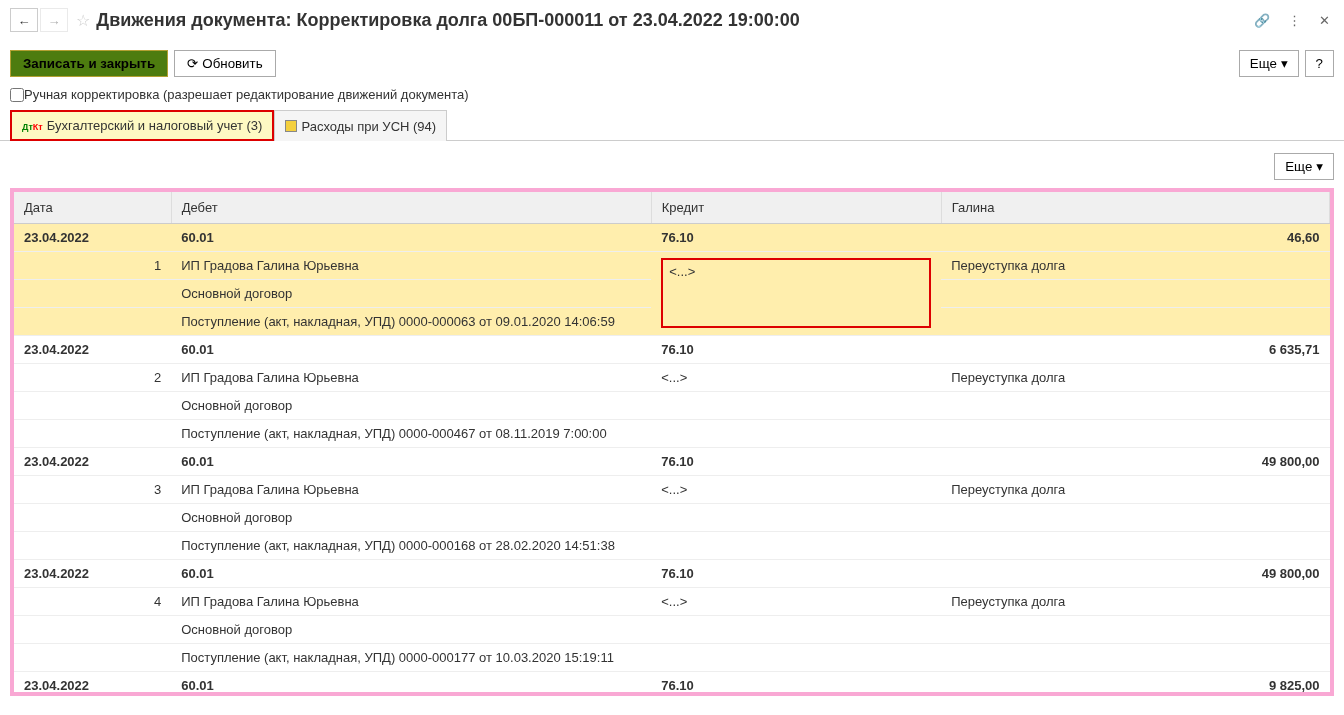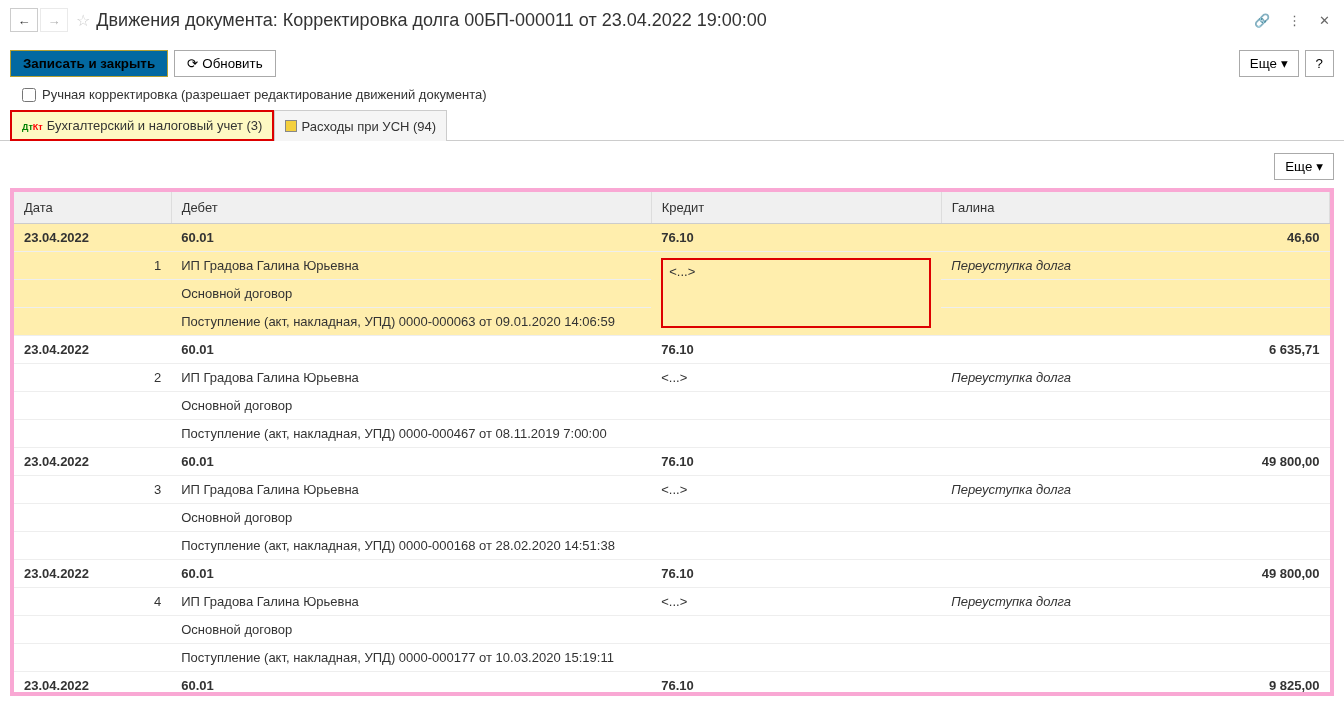--- a/index.html
+++ b/index.html
@@ -2,32 +2,32 @@
 <html><head>
 <meta charset="utf-8">
 <style>
 * { box-sizing: border-box; margin: 0; padding: 0; }
 body { font-family: Arial, sans-serif; font-size: 13px; color: #333; background: #fff; }
 
 .header { display: flex; align-items: center; padding: 8px 10px; border-bottom: 0px; }
 .nav-btn { width: 28px; height: 24px; border: 1px solid #ccc; background: #fff; margin-right: 2px; display: flex; align-items: center; justify-content: center; cursor: pointer; }
 .nav-btn.disabled { opacity: 0.4; cursor: default; }
 .star-icon { font-size: 16px; color: #ccc; margin: 0 6px; cursor: pointer; }
-.title { font-size: 18px; flex: 1; }
+.title { font-size: 18px; flex: 1; font-weight: bold; }
 .header-right { display: flex; align-items: center; gap: 10px; }
 .link-icon, .dots-icon, .close-icon { cursor: pointer; padding: 2px 4px; color: #666; }
 
 .toolbar { display: flex; align-items: center; padding: 10px; gap: 6px; }
 .btn { padding: 5px 12px; border: 1px solid #aaa; cursor: pointer; background: #fff; display: flex; align-items: center; gap: 4px; }
-.btn-yellow { background: #0369a1; border-color: #b3a032; font-weight: bold; }
+.btn-yellow { background: #4d7c0f; border-color: #b3a032; font-weight: bold; }
 .toolbar-right { margin-left: auto; display: flex; gap: 6px; }
 .btn-more { padding: 5px 10px; }
 .btn-help { padding: 5px 10px; }
 
-.checkbox-row { padding: 0 22px 8px; display: flex; align-items: center; gap: 6px; }
+.checkbox-row { padding: 0 10px 8px; display: flex; align-items: center; }
 .checkbox-row input { width: 14px; height: 14px; }
 
 .tabs { display: flex; padding: 0 10px; border-bottom: 1px solid #ccc; }
 .tab { padding: 6px 10px; border: 1px solid #ccc; border-bottom: none; background: #f5f5f5; cursor: pointer; display: flex; align-items: center; gap: 4px; margin-bottom: -1px; }
 .tab.active { background: #fef9c3; border-bottom: 1px solid #fff; }
 .tab.highlighted { border: 2px solid #d00; }
 .tab-icon-dt { color: green; font-weight: bold; font-size: 9px; }
 .tab-icon-kt { color: red; font-weight: bold; font-size: 9px; }
 .tab-icon-yellow { display: inline-block; width: 12px; height: 12px; background: #f4d03f; border: 1px solid #888; }
 
@@ -41,21 +41,21 @@
 .col-date { width: 130px; }
 .col-num { width: 25px; text-align: right; }
 .col-debit { width: 480px; }
 .col-credit { width: 290px; }
 .col-sum { text-align: right; }
 
 .entry { }
 .entry.selected td { background: #ffeead; }
 .entry-top td { font-weight: bold; }
 .entry-row td { font-weight: normal; }
-.entry-row .italic { font-style: italic; }
+.entry-row .italic { }
 .sum-cell { text-align: right; font-weight: bold; }
 
 .red-box { border: 2px solid #d00; padding: 4px 6px; min-height: 70px; }
 
 .arrow { font-family: Arial; }
 .refresh-icon { display: inline-block; }
 </style>
 </head>
 <body>
 

